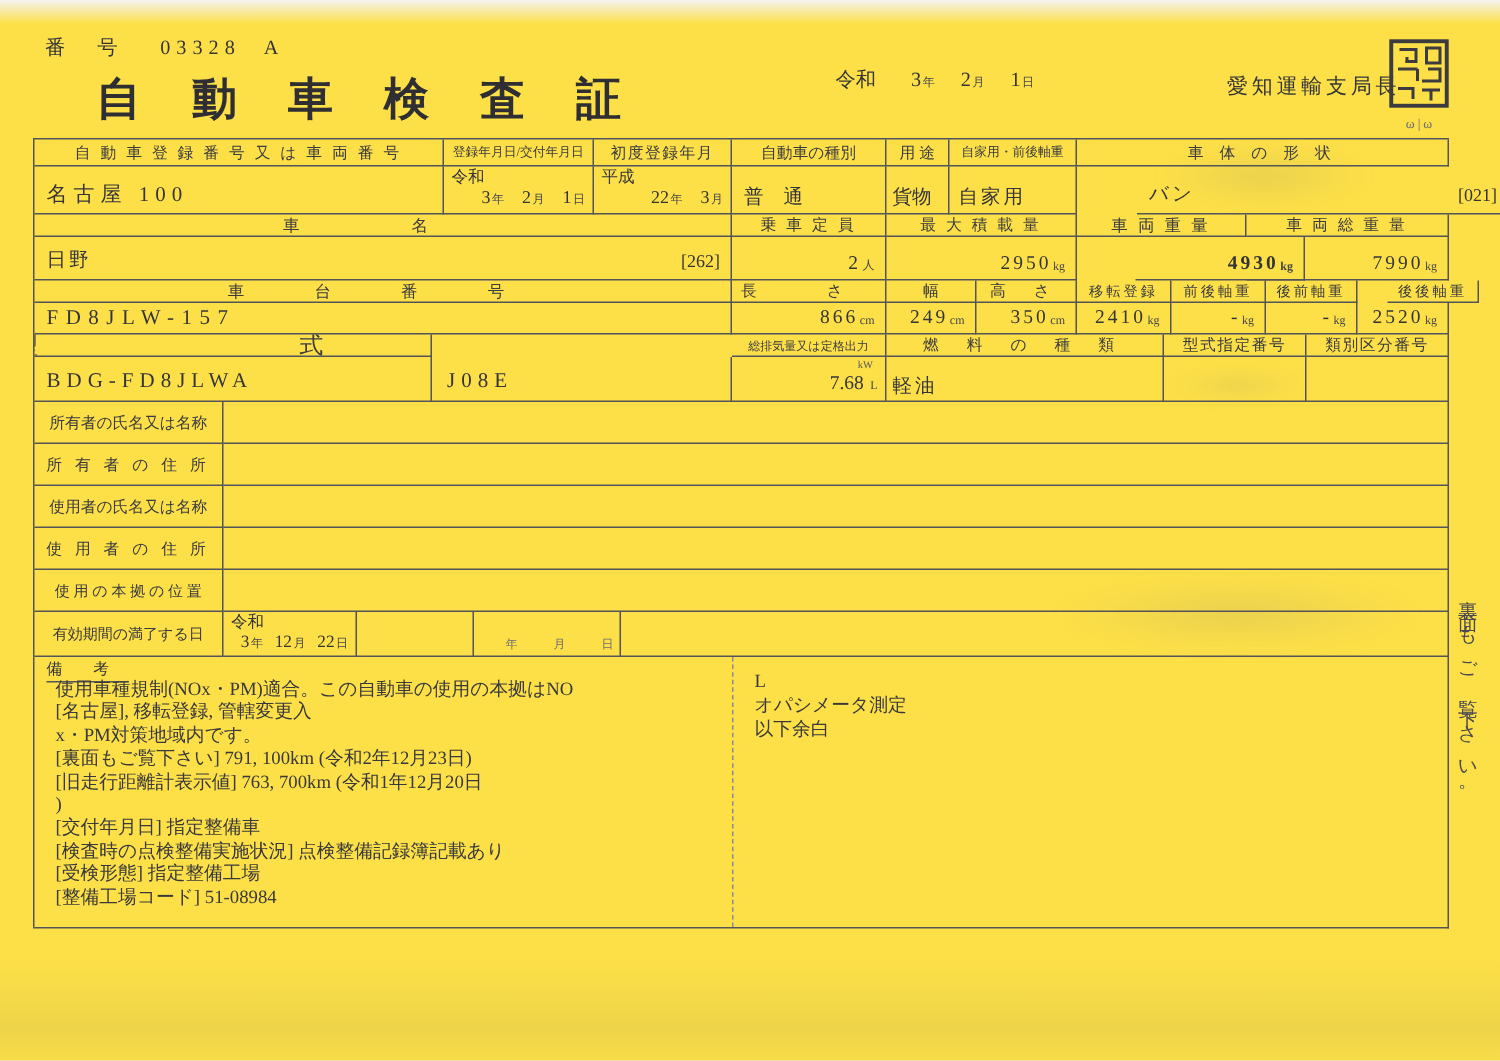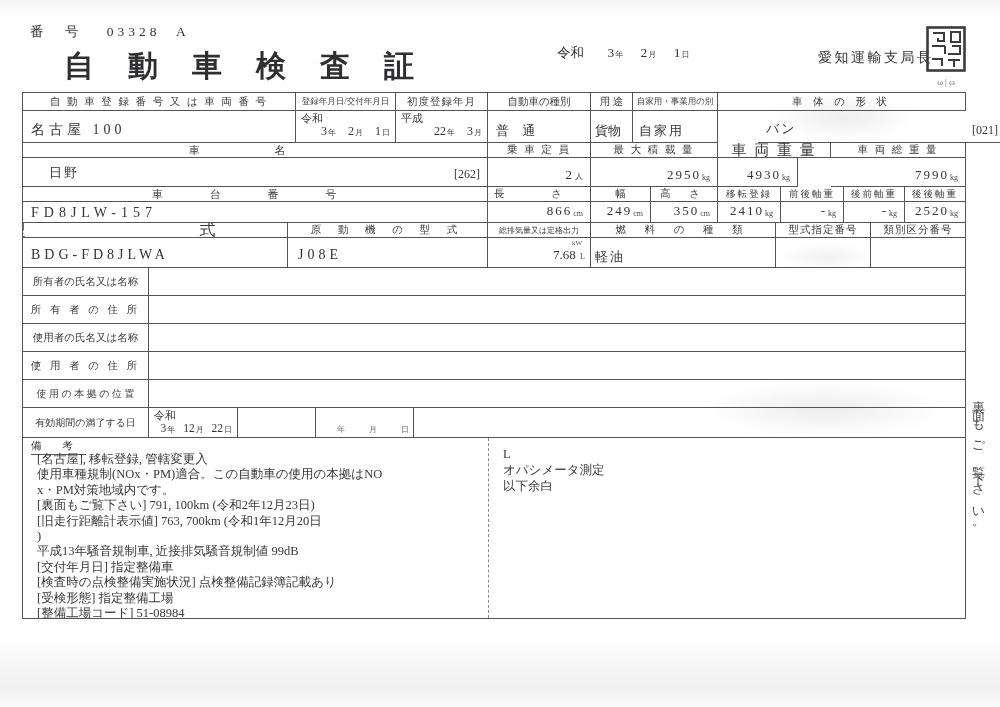--- a/index.html
+++ b/index.html
@@ -1,16 +1,16 @@
 <!DOCTYPE html>
 <html><head>
 <meta charset="utf-8">
 <style>
   html,body{margin:0;padding:0;background:#e9e8e4;}
-  #doc{position:relative;width:1000px;height:707px;background:#ffffff;overflow:hidden;
+  #doc{position:relative;width:1000px;height:707px;background:#fde047;overflow:hidden;
        font-family:"Liberation Serif","DejaVu Serif",serif;color:#343438;}
   #doc:before{content:"";position:absolute;left:0;top:0;right:0;height:16px;
        background:linear-gradient(#f4f3f0,rgba(244,243,240,0));pointer-events:none;}
   #doc:after{content:"";position:absolute;left:0;bottom:0;right:0;height:70px;
        background:linear-gradient(rgba(90,90,95,0),rgba(90,90,95,.09) 70%,rgba(90,90,95,.03));pointer-events:none;}
   .abs{position:absolute;}
   .tbl{position:absolute;left:22px;top:92px;width:943px;height:526px;
        border-top:1px solid #53535a;border-left:1px solid #53535a;}
   .cell{position:absolute;box-sizing:border-box;border-right:1px solid #53535a;
         border-bottom:1px solid #53535a;overflow:hidden;}
@@ -74,21 +74,21 @@
 
   <div class="abs" style="left:969px;top:390px;height:235px;writing-mode:vertical-rl;text-orientation:upright;font-size:13px;letter-spacing:9px;color:#4a4a50;">裏面もご覧下さい。</div>
 
   <div class="tbl">
 
     <div class="cell hdr" style="left:0;top:0;width:273px;height:18px;font-size:10.5px;letter-spacing:2px;">自 動 車 登 録 番 号 又 は 車 両 番 号</div>
     <div class="cell hdr" style="left:273px;top:0;width:100px;height:18px;font-size:8.5px;text-align:center;">登録年月日/交付年月日</div>
     <div class="cell hdr" style="left:373px;top:0;width:92px;height:18px;font-size:10.5px;letter-spacing:1px;">初度登録年月</div>
     <div class="cell hdr" style="left:465px;top:0;width:103px;height:18px;font-size:10.5px;">自動車の種別</div>
     <div class="cell hdr" style="left:568px;top:0;width:42px;height:18px;font-size:10.5px;">用 途</div>
-    <div class="cell hdr" style="left:610px;top:0;width:85px;height:18px;font-size:8.5px;">自家用・事業用の別</div>
+    <div class="cell hdr" style="left:610px;top:0;width:85px;height:18px;font-size:8.5px;">自家用・前後軸重</div>
     <div class="cell hdr" style="left:695px;top:0;width:248px;height:18px;font-size:10.5px;letter-spacing:4px;">車 体 の 形 状</div>
 
     <div class="cell val" style="left:0;top:18px;width:273px;height:32px;padding:10px 0 0 8px;font-size:14px;letter-spacing:4px;">名古屋 100</div>
     <div class="cell dcell" style="left:273px;top:18px;width:100px;height:32px;">
       <div>令和</div>
       <div class="dline">
         <span>3</span><span class="u">年</span>
         <span class="n">2</span><span class="u">月</span>
         <span class="n">1</span><span class="u">日</span>
       </div>
@@ -104,52 +104,52 @@
     <div class="cell val" style="left:568px;top:18px;width:42px;height:32px;padding:11px 0 0 4px;font-size:13px;">貨物</div>
     <div class="cell val" style="left:610px;top:18px;width:85px;height:32px;padding:11px 0 0 6px;font-size:13px;letter-spacing:2px;">自家用</div>
     <div class="cell lr" style="left:735px;top:18px;width:248px;height:32px;">
       <span style="font-size:13px;letter-spacing:2px;">バン</span>
       <span style="font-size:12px;">[021]</span>
     </div>
 
     <div class="cell hdr" style="left:0;top:50px;width:465px;height:15px;font-size:11px;letter-spacing:36px;">車 名</div>
     <div class="cell hdr" style="left:465px;top:50px;width:103px;height:15px;font-size:10.5px;letter-spacing:2px;">乗 車 定 員</div>
     <div class="cell hdr" style="left:568px;top:50px;width:127px;height:15px;font-size:10.5px;letter-spacing:2px;">最 大 積 載 量</div>
-    <div class="cell hdr" style="left:695px;top:50px;width:113px;height:15px;font-size:15px;letter-spacing:2px;text-align:right;">車 両 重 量</div>
+    <div class="cell hdr" style="left:695px;top:50px;width:113px;height:15px;font-size:11px;letter-spacing:2px;text-align:right;">車 両 重 量</div>
     <div class="cell hdr" style="left:808px;top:50px;width:135px;height:15px;font-size:10.5px;letter-spacing:2px;">車 両 総 重 量</div>
 
     <div class="cell lr" style="left:0;top:65px;width:465px;height:29px;">
-      <span style="font-size:13px;letter-spacing:2px;margin-left:18px;">日野</span>
+      <span style="font-size:13px;letter-spacing:2px;">日野</span>
       <span style="font-size:12px;">[262]</span>
     </div>
     <div class="cell num" style="left:465px;top:65px;width:103px;height:29px;">
       <span>2</span>
         <span class="u">人</span>
     </div>
     <div class="cell num" style="left:568px;top:65px;width:127px;height:29px;">
       <span>2950</span>
         <span class="u">kg</span>
     </div>
-    <div class="cell num" style="left:662px;top:65px;width:113px;height:29px;">
+    <div class="cell num" style="left:734px;top:65px;width:113px;height:29px;font-weight:bold;">
       <span>4930</span>
         <span class="u">kg</span>
     </div>
     <div class="cell num" style="left:808px;top:65px;width:135px;height:29px;">
       <span>7990</span>
         <span class="u">kg</span>
     </div>
 
     <div class="cell hdr" style="left:0;top:94px;width:465px;height:15px;font-size:11px;letter-spacing:22px;">車 台 番 号</div>
     <div class="cell hdr" style="left:465px;top:94px;width:103px;height:15px;font-size:10.5px;letter-spacing:22px;">長 さ</div>
     <div class="cell hdr" style="left:568px;top:94px;width:60px;height:15px;font-size:10.5px;">幅</div>
     <div class="cell hdr" style="left:628px;top:94px;width:67px;height:15px;font-size:10.5px;letter-spacing:8px;">高 さ</div>
     <div class="cell hdr" style="left:695px;top:94px;width:63px;height:15px;font-size:9.5px;letter-spacing:2px;">移転登録</div>
     <div class="cell hdr" style="left:758px;top:94px;width:63px;height:15px;font-size:9.5px;letter-spacing:2px;">前後軸重</div>
     <div class="cell hdr" style="left:821px;top:94px;width:61px;height:15px;font-size:9.5px;letter-spacing:2px;">後前軸重</div>
-    <div class="cell hdr" style="left:882px;top:94px;width:61px;height:15px;font-size:9.5px;letter-spacing:2px;text-align:center;">後後軸重</div>
+    <div class="cell hdr" style="left:902px;top:94px;width:61px;height:15px;font-size:9.5px;letter-spacing:2px;text-align:center;">後後軸重</div>
 
     <div class="cell val" style="left:0;top:109px;width:465px;height:21px;padding:3px 0 4px 8px;font-size:14px;letter-spacing:5px;">FD8JLW-157</div>
     <div class="cell num" style="left:465px;top:109px;width:103px;height:21px;">
       <span>866</span>
         <span class="u">cm</span>
     </div>
     <div class="cell num" style="left:568px;top:109px;width:60px;height:21px;">
       <span>249</span>
         <span class="u">cm</span>
     </div>
@@ -168,21 +168,20 @@
     <div class="cell num" style="left:821px;top:109px;width:61px;height:21px;">
       <span>-</span>
         <span class="u">kg</span>
     </div>
     <div class="cell num" style="left:882px;top:109px;width:61px;height:21px;">
       <span>2520</span>
         <span class="u">kg</span>
     </div>
 
     <div class="cell hdr" style="left:0;top:130px;width:265px;height:15px;font-size:16px;letter-spacing:85px;">型 式</div>
-    <div class="cell hdr" style="left:265px;top:130px;width:200px;height:15px;font-size:10.5px;letter-spacing:7px;">原 動 機 の 型 式</div>
     <div class="cell hdr" style="left:465px;top:130px;width:103px;height:15px;font-size:8px;">総排気量又は定格出力</div>
     <div class="cell hdr" style="left:568px;top:130px;width:185px;height:15px;font-size:10.5px;letter-spacing:8px;">燃 料 の 種 類</div>
     <div class="cell hdr" style="left:753px;top:130px;width:95px;height:15px;font-size:10.5px;letter-spacing:1px;">型式指定番号</div>
     <div class="cell hdr" style="left:848px;top:130px;width:95px;height:15px;font-size:10.5px;letter-spacing:1px;">類別区分番号</div>
 
     <div class="cell val" style="left:0;top:145px;width:265px;height:30px;padding:9px 0 0 8px;font-size:14px;letter-spacing:4px;">BDG-FD8JLWA</div>
     <div class="cell val" style="left:265px;top:145px;width:200px;height:30px;padding:9px 0 0 10px;font-size:14px;letter-spacing:4px;">J08E</div>
     <div class="cell" style="left:465px;top:145px;width:103px;height:30px;">
       <div style="text-align:right;padding:1px 8px 0 0;font-size:7px;color:#55555c;">kW</div>
       <div style="text-align:right;padding-right:5px;font-size:13px;">
@@ -224,27 +223,26 @@
         <span style="margin-left:22px;">月</span>
         <span style="margin-left:22px;">日</span>
       </div>
     </div>
     <div class="cell" style="left:391px;top:315px;width:552px;height:30px;"></div>
 
     <div class="cell" style="left:0;top:345px;width:943px;height:181px;">
       <div style="position:absolute;left:465px;top:0;bottom:0;border-left:1px dashed #8a8a90;"></div>
       <div style="position:absolute;left:8px;top:1px;font-size:10.5px;letter-spacing:9px;border-bottom:1px solid #55555a;padding:0 4px 1px 0;">備  考</div>
       <div style="position:absolute;left:14px;top:14px;width:448px;font-size:12.5px;line-height:15.4px;color:#38383d;">
+        <div class="rm-line">使用車種規制(NOx・PM)適合。この自動車の使用の本拠はNO</div>
         <div class="rm-line">[名古屋], 移転登録, 管轄変更入</div>
-        <div class="rm-line">使用車種規制(NOx・PM)適合。この自動車の使用の本拠はNO</div>
         <div class="rm-line">x・PM対策地域内です。</div>
         <div class="rm-line">[裏面もご覧下さい] 791, 100km (令和2年12月23日)</div>
         <div class="rm-line">[旧走行距離計表示値] 763, 700km (令和1年12月20日</div>
         <div class="rm-line">)</div>
-        <div class="rm-line">平成13年騒音規制車, 近接排気騒音規制値  99dB</div>
         <div class="rm-line">[交付年月日] 指定整備車</div>
         <div class="rm-line">[検査時の点検整備実施状況] 点検整備記録簿記載あり</div>
         <div class="rm-line">[受検形態] 指定整備工場</div>
         <div class="rm-line">[整備工場コード] 51-08984</div>
 
       </div>
       <div style="position:absolute;left:480px;top:8px;font-size:12.5px;line-height:16px;color:#38383d;">
         <div class="rm-line">L</div>
         <div class="rm-line">オパシメータ測定</div>
         <div class="rm-line">以下余白</div>

